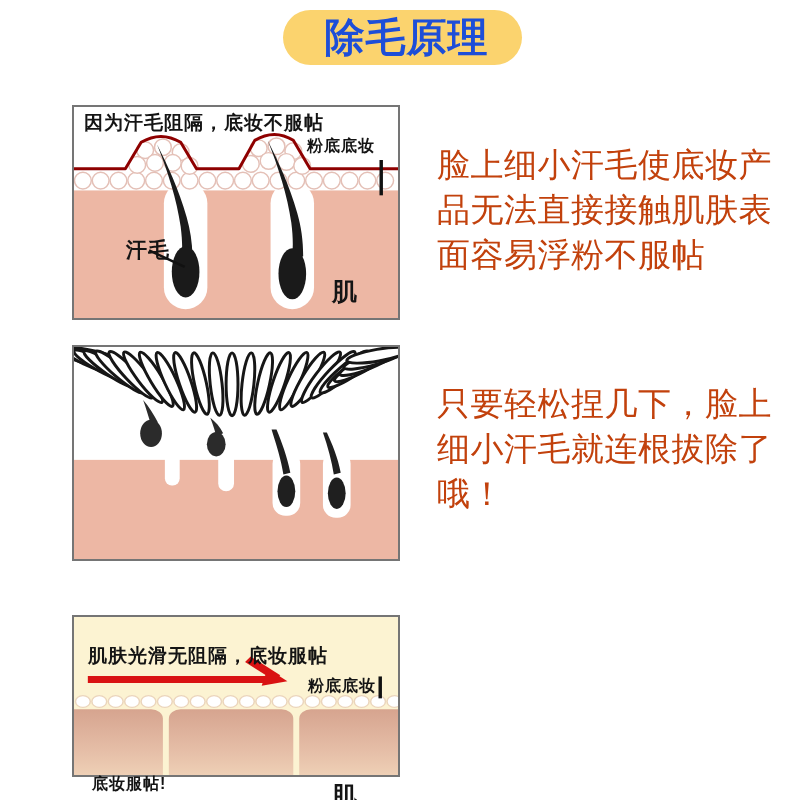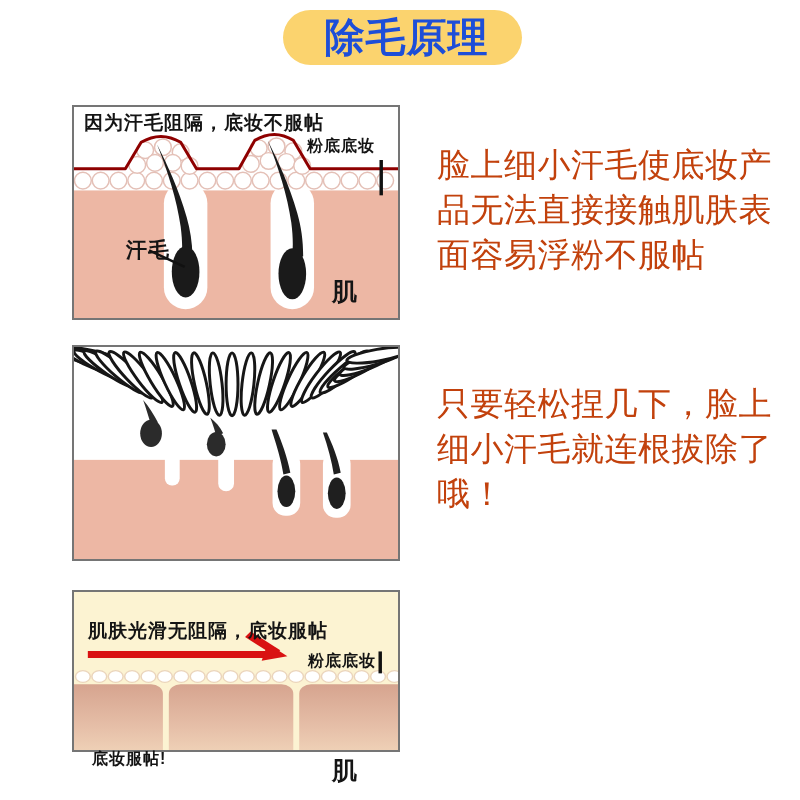--- a/index.html
+++ b/index.html
@@ -13,21 +13,21 @@
   }
   .title-pill span{font-size:40px;font-weight:700;color:#1d4ed8;letter-spacing:1px;margin-left:8px;}
 
   .panel{
     position:absolute;left:72px;width:328px;background:#fff;
     border:2px solid #757575;box-sizing:border-box;
   }
   .panel svg{display:block;width:100%;height:100%;}
   #panel-1{top:105px;height:215px;}
   #panel-2{top:345px;height:216px;}
-  #panel-3{top:590px;height:162px;background:#FCF3D2;}
+  #panel-3{top:615px;height:162px;background:#FCF3D2;}
 
   .lbl{position:absolute;color:#141414;font-weight:700;white-space:nowrap;line-height:1.15;}
   .cap{font-size:19px;letter-spacing:1px;}
   .small{font-size:16px;letter-spacing:1px;}
   .skin-mark{font-size:25px;}
 
   .desc{
     position:absolute;left:437px;width:360px;
     font-size:33px;line-height:45px;font-weight:400;color:#c2410c;
     white-space:pre-line;letter-spacing:0.5px;

